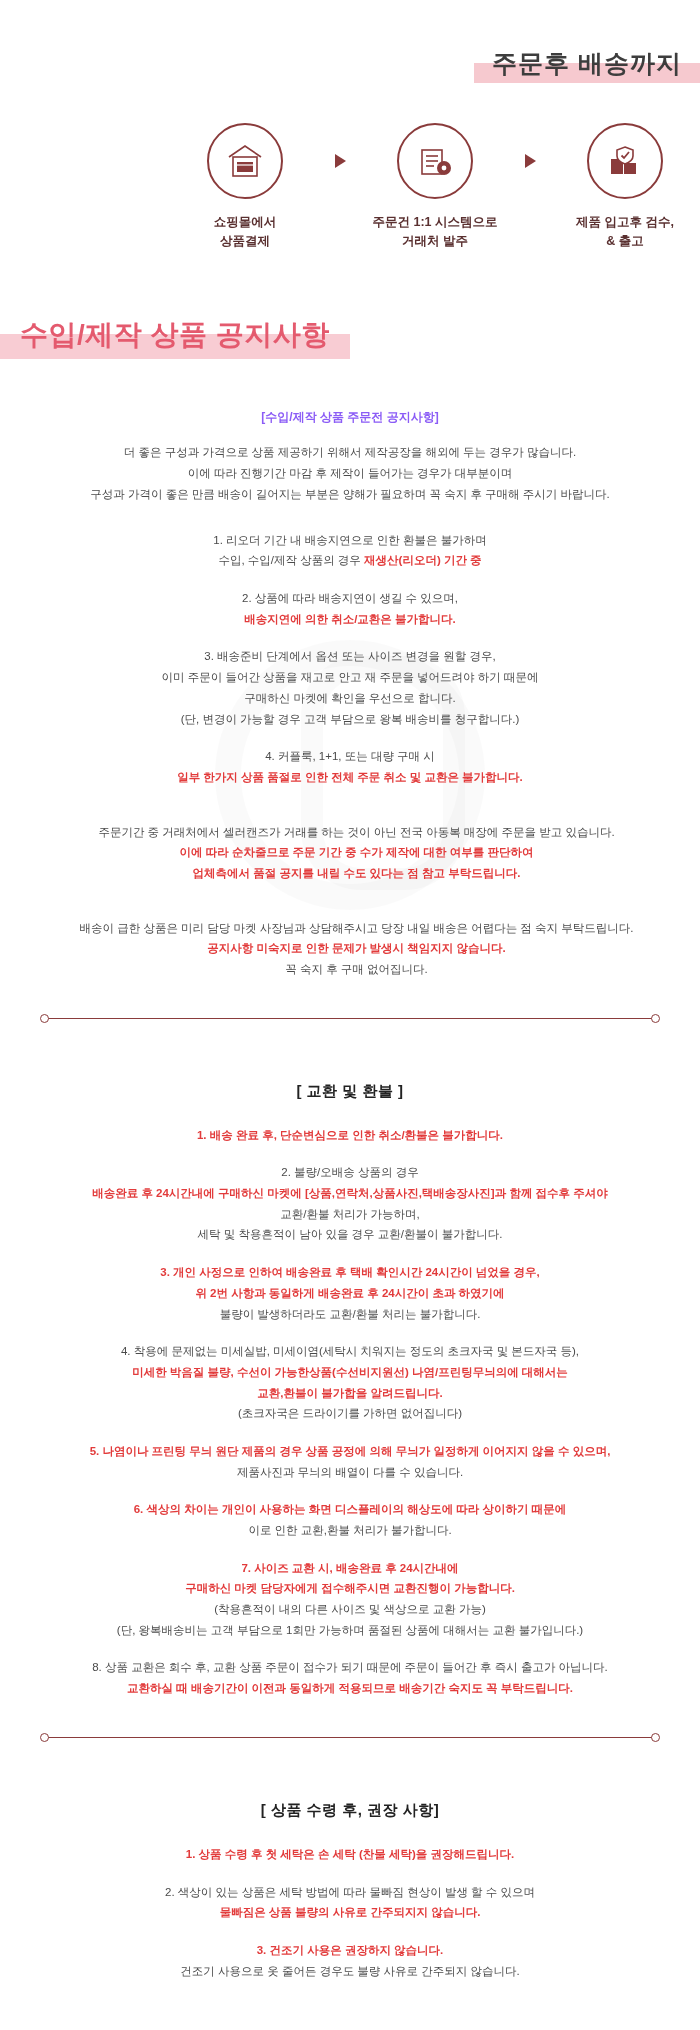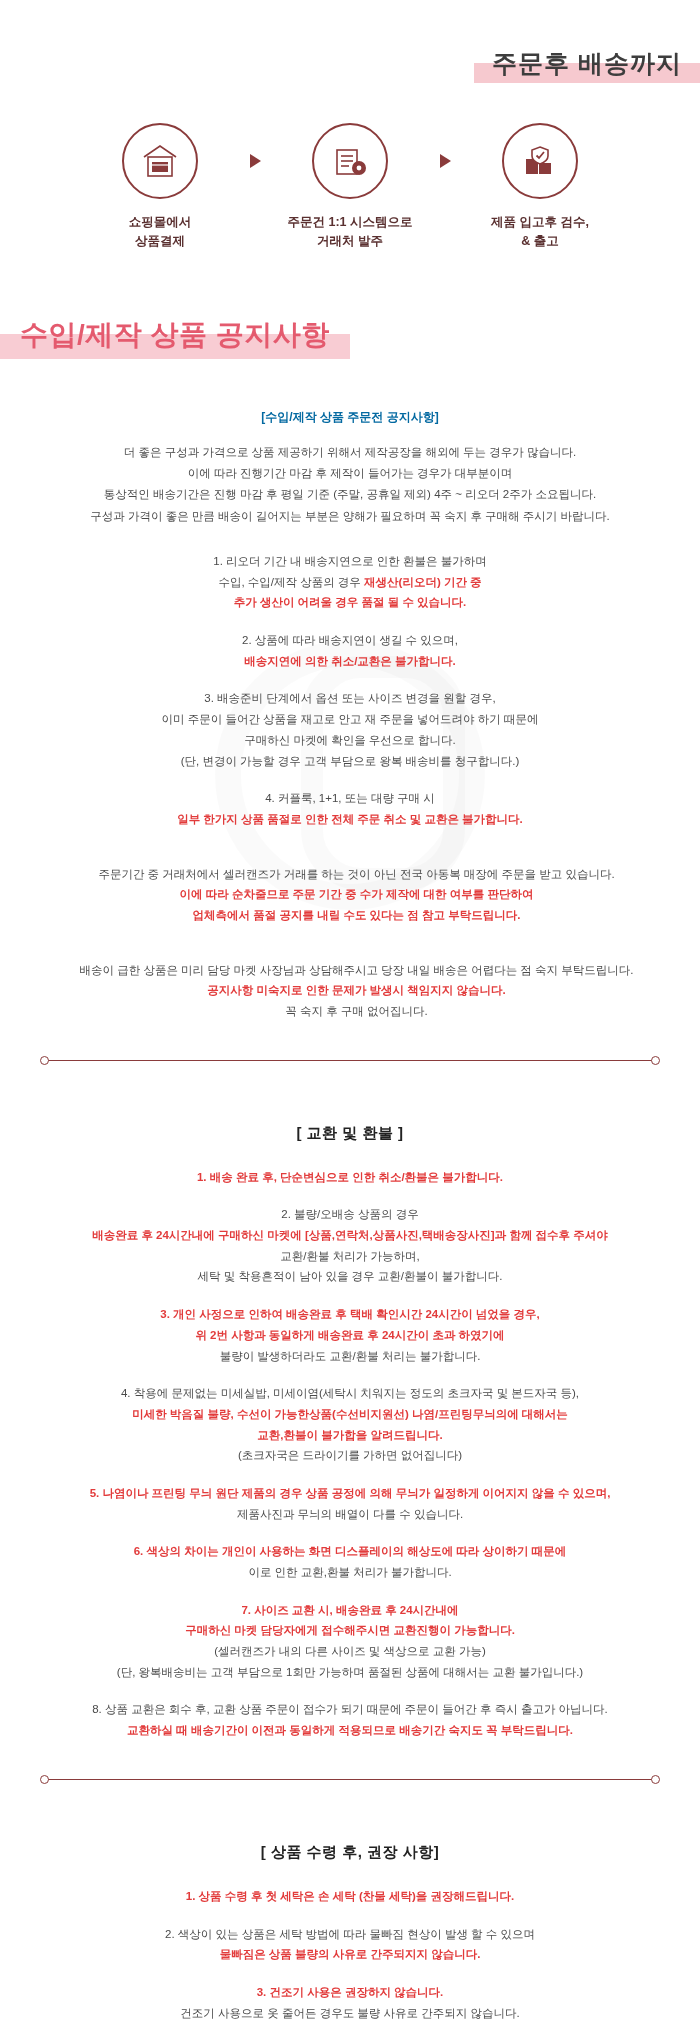--- a/index.html
+++ b/index.html
@@ -56,21 +56,21 @@
     letter-spacing: 1px;
     color: #3d3d3d;
     padding: 3px 18px 5px 18px;
     background: linear-gradient(to bottom, rgba(255,255,255,0) 46%, #f6c9cf 46%, #f6c9cf 96%, rgba(255,255,255,0) 96%);
   }
 
   
   .steps {
     margin-top: 38px;
     display: flex;
-    justify-content: center;
+    justify-content: flex-end;
     align-items: flex-start;
     gap: 0px;
   }
   .step {
     width: 150px;
     text-align: center;
   }
   .circle {
     width: 76px;
     height: 76px;
@@ -123,21 +123,21 @@
   
   .block {
     text-align: center;
     font-size: 11.5px;
     line-height: 1.85;
     color: #4a4a4a;
     padding: 0 50px;
   }
   .b-title {
     font-weight: bold;
-    color: #0369a1;
+    color: #8b5cf6;
     font-size: 12px;
   }
   .red { color: #e23b3b; font-weight: bold; }
   .gap-s { height: 14px; }
   .gap-m { height: 24px; }
   .gap-l { height: 34px; }
   .gap-xl { height: 46px; }
 
   
   .divider {
@@ -264,32 +264,30 @@
       <span class="section-heading">수입/제작 상품 공지사항</span>
     </div>
 
     <div class="gap-xl"></div>
 
     <div class="block">
       <div class="b-title">[수입/제작 상품 주문전 공지사항]</div>
       <div class="gap-s"></div>
       <div>더 좋은 구성과 가격으로 상품 제공하기 위해서 제작공장을 해외에 두는 경우가 많습니다.</div>
       <div>이에 따라 진행기간 마감 후 제작이 들어가는 경우가 대부분이며</div>
-      <div>통상적인 배송기간은 진행 마감 후 평일 기준 (주말, 공휴일 제외) 4주 ~ 리오더 2주가 소요됩니다.</div>
       <div>구성과 가격이 좋은 만큼 배송이 길어지는 부분은 양해가 필요하며 꼭 숙지 후 구매해 주시기 바랍니다.</div>
     </div>
 
     <div class="gap-m"></div>
 
     <div class="item">
       <div>1. 리오더 기간 내 배송지연으로 인한 환불은 불가하며</div>
       <div>
         <span>수입, 수입/제작 상품의 경우 </span><span class="red">재생산(리오더) 기간 중</span>
       </div>
-      <div class="red">추가 생산이 어려울 경우 품절 될 수 있습니다.</div>
     </div>
 
     <div class="item">
       <div>2. 상품에 따라 배송지연이 생길 수 있으며,</div>
       <div class="red">배송지연에 의한 취소/교환은 불가합니다.</div>
     </div>
 
     <div class="item">
       <div>3. 배송준비 단계에서 옵션 또는 사이즈 변경을 원할 경우,</div>
       <div>이미 주문이 들어간 상품을 재고로 안고 재 주문을 넣어드려야 하기 때문에</div>
@@ -360,21 +358,21 @@
     </div>
 
     <div class="item">
       <div class="red">6. 색상의 차이는 개인이 사용하는 화면 디스플레이의 해상도에 따라 상이하기 때문에</div>
       <div>이로 인한 교환,환불 처리가 불가합니다.</div>
     </div>
 
     <div class="item">
       <div class="red">7. 사이즈 교환 시, 배송완료 후 24시간내에</div>
       <div class="red">구매하신 마켓 담당자에게 접수해주시면 교환진행이 가능합니다.</div>
-      <div>(셀러캔즈가 내의 다른 사이즈 및 색상으로 교환 가능)</div>
+      <div>(착용흔적이 내의 다른 사이즈 및 색상으로 교환 가능)</div>
       <div>(단, 왕복배송비는 고객 부담으로 1회만 가능하며 품절된 상품에 대해서는 교환 불가입니다.)</div>
     </div>
 
     <div class="item">
       <div>8. 상품 교환은 회수 후, 교환 상품 주문이 접수가 되기 때문에 주문이 들어간 후 즉시 출고가 아닙니다.</div>
       <div class="red">교환하실 때 배송기간이 이전과 동일하게 적용되므로 배송기간 숙지도 꼭 부탁드립니다.</div>
     </div>
 
     <div class="divider">
       <div class="line"></div>

